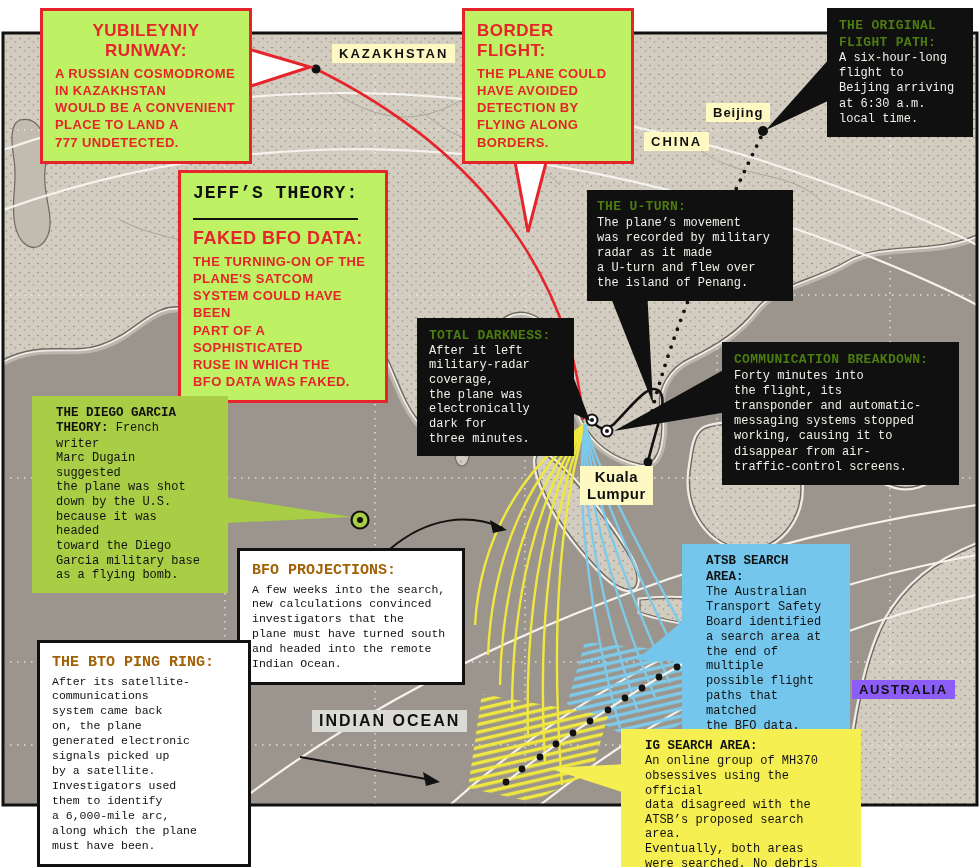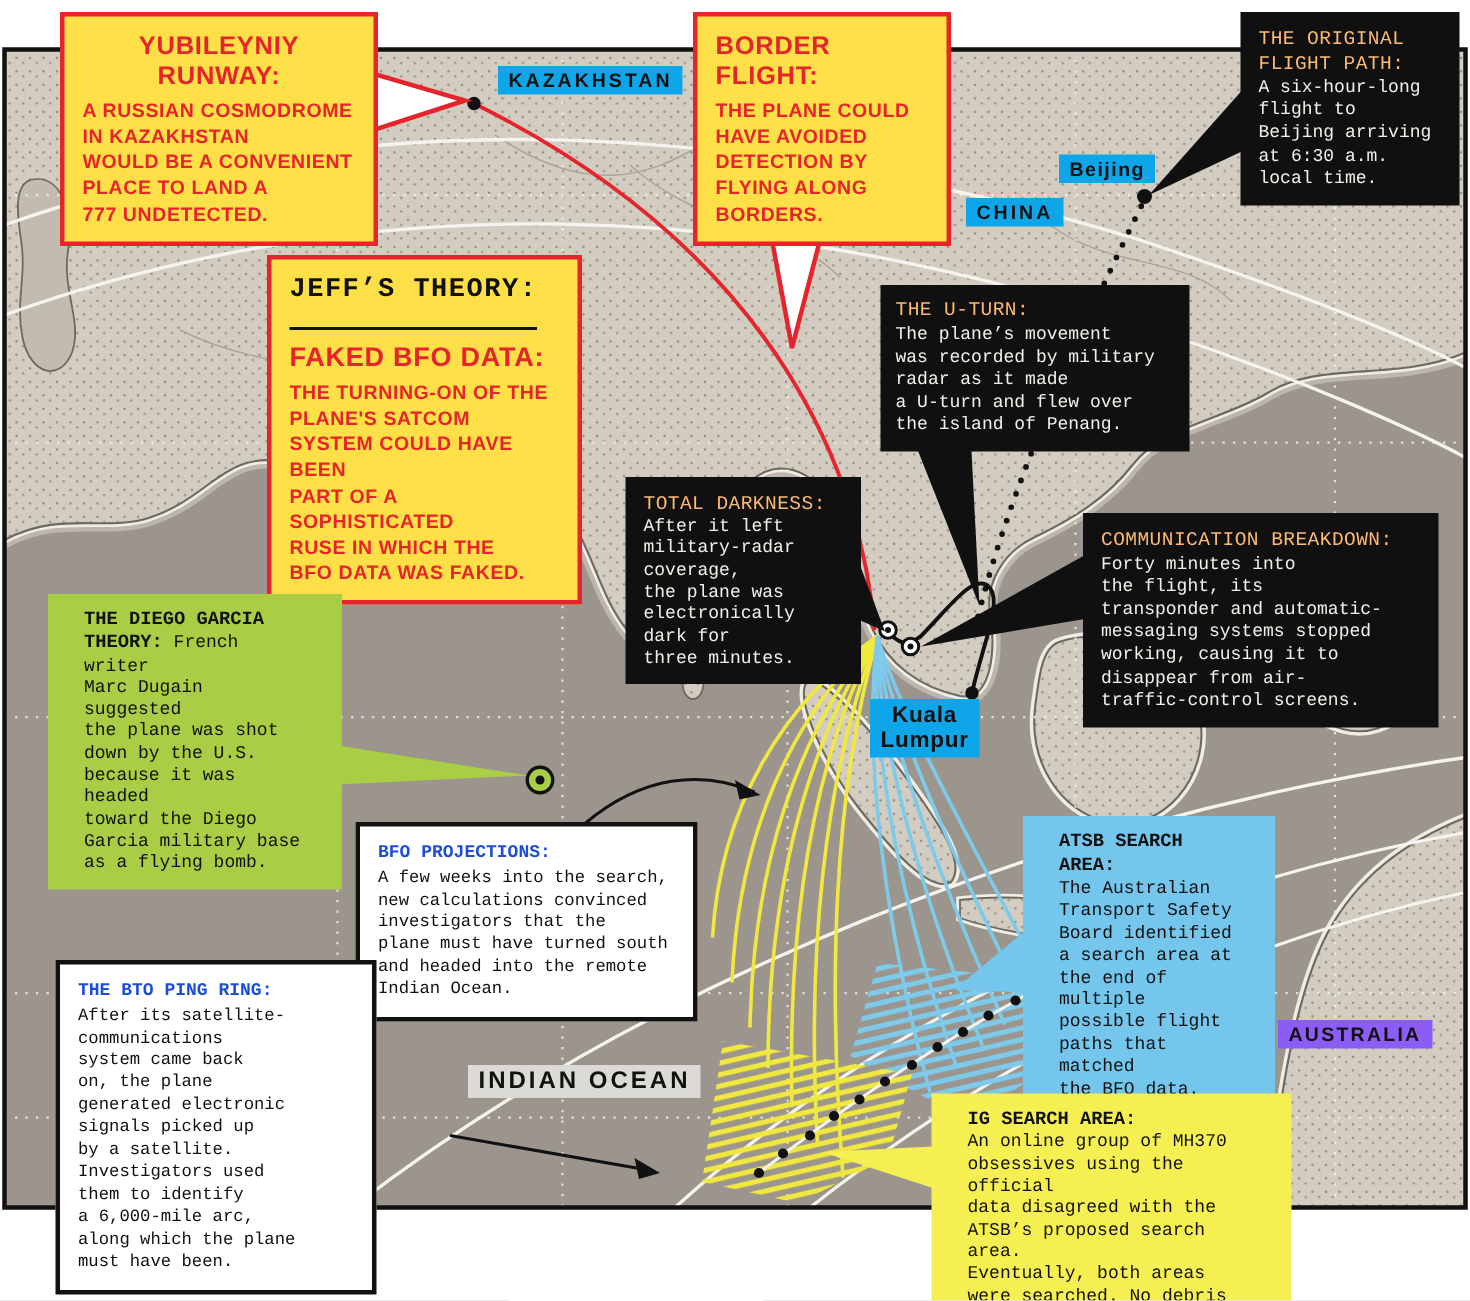--- a/index.html
+++ b/index.html
@@ -1,31 +1,31 @@
 <!DOCTYPE html>
 <html><head>
 <meta charset="utf-8">
 <style>
   html,body{margin:0;padding:0;background:#fff;}
   #stage{position:relative;width:980px;height:867px;background:#fff;overflow:hidden;
          font-family:"Liberation Sans","DejaVu Sans",sans-serif;}
   #mapsvg{position:absolute;left:0;top:0;z-index:0;}
-  .maplabel{position:absolute;z-index:1;background:#0ea5e9;color:#111;font-weight:bold;
+  .maplabel{position:absolute;z-index:1;background:#fef9c3;color:#111;font-weight:bold;
             padding:2px 7px;font-size:13px;letter-spacing:2px;white-space:pre-line;}
   .box{position:absolute;z-index:2;box-sizing:border-box;}
   .box .body{white-space:pre-line;}
-  .red{background:#fde047;border:3px solid #e5242b;color:#e5242b;padding:10px 12px;}
+  .red{background:#bef264;border:3px solid #e5242b;color:#e5242b;padding:10px 12px;}
   .hw{font-weight:bold;letter-spacing:.4px;line-height:1.32;font-size:13px;}
   .hw-hdr{font-weight:bold;font-size:17px;letter-spacing:.5px;margin-bottom:4px;}
   .blackbox{background:#101010;color:#f2efe8;padding:10px 12px;
             font-family:"Liberation Mono","DejaVu Sans Mono",monospace;font-size:12px;line-height:1.27;}
-  .blackbox .hdr{color:#fdba74;font-weight:normal;font-size:13px;letter-spacing:.3px;white-space:pre-line;}
+  .blackbox .hdr{color:#4d7c0f;font-weight:bold;font-size:13px;letter-spacing:.3px;white-space:pre-line;}
   .whitebox{background:#fff;border:3px solid #111;color:#111;padding:10px 12px;
             font-family:"Liberation Mono","DejaVu Sans Mono",monospace;font-size:11.5px;line-height:1.3;}
-  .whitebox .hdr{color:#1d4ed8;font-weight:bold;font-size:12px;margin-bottom:2px;}
+  .whitebox .hdr{color:#a16207;font-weight:bold;font-size:15px;margin-bottom:2px;}
   .fillbox{color:#111;padding:10px 24px;
            font-family:"Liberation Mono","DejaVu Sans Mono",monospace;font-size:12px;line-height:1.24;}
   .fillbox .hdr{font-weight:bold;font-size:12.5px;}
   .green{background:#a9cd44;}
   .blue{background:#74c6ec;}
   .yellow{background:#f5ef52;}
   .kicker{font-family:"Liberation Mono","DejaVu Sans Mono",monospace;color:#111;font-weight:bold;
           font-size:18px;letter-spacing:1px;border-bottom:2px solid #111;display:inline-block;
           padding-bottom:15px;margin-bottom:8px;}
 </style>

